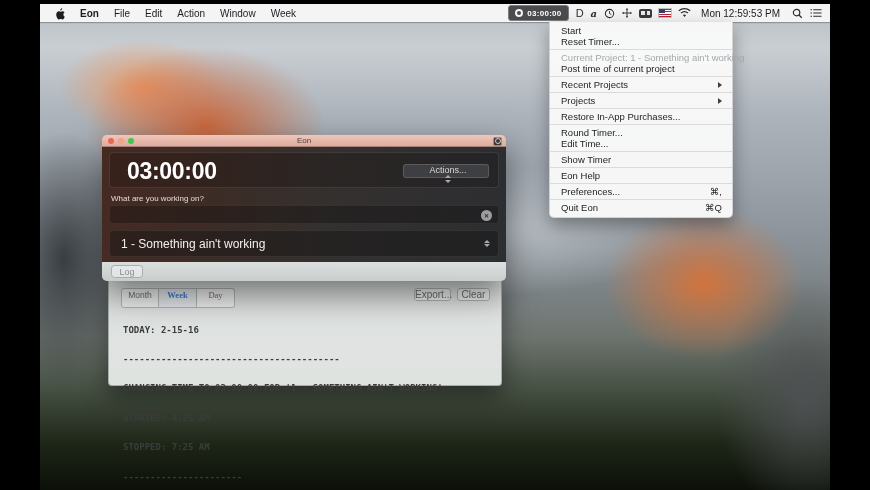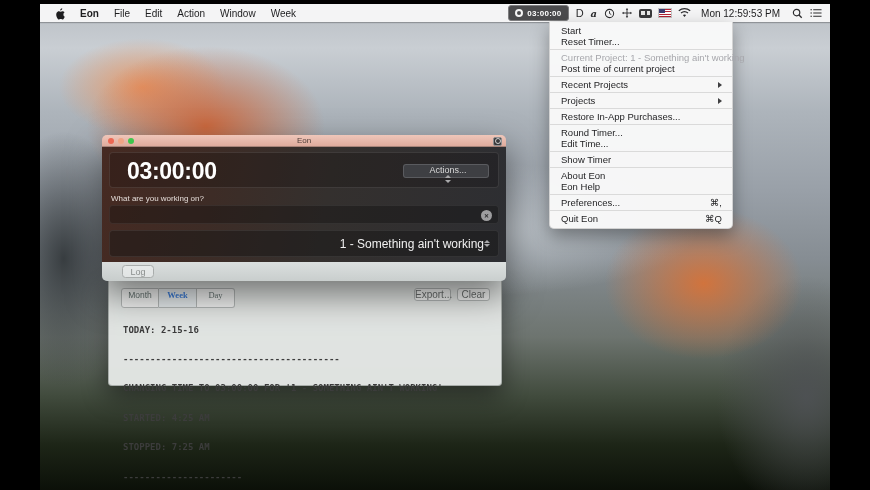--- a/index.html
+++ b/index.html
@@ -88,27 +88,27 @@
 
   .field-label { position:absolute; left:9px; top:47px; font-size:8px; color:#e4dcd8; }
   .text-input { position:absolute; left:7px; right:7px; top:58px; height:19px;
     background:rgba(10,9,10,.32); border:1px solid rgba(255,255,255,.07); border-radius:4px; }
   .clear-btn { position:absolute; right:6px; top:3.5px; width:11px; height:11px; border-radius:50%;
     background:rgba(192,192,194,.78); display:flex; align-items:center; justify-content:center; }
   .clear-btn::after { content:"✕"; font-size:6px; font-weight:bold; color:#2b2b2d; }
 
   .select { position:absolute; left:7px; right:7px; top:83px; height:27px;
     background:rgba(20,19,21,.45); border:1px solid rgba(255,255,255,.08); border-radius:4px;
-    display:flex; align-items:center; justify-content:flex-end;
+    display:flex; align-items:center; justify-content:space-between;
     color:#f0f0f0; font-size:12px; padding:0 8px 0 11px; }
 
   .logbar { position:absolute; left:0; right:0; top:127px; height:19px;
     background:linear-gradient(rgba(224,228,227,.94),rgba(206,211,210,.94));
     border-radius:0 0 5px 5px; display:flex; align-items:center; }
-  .log-btn { margin-left:20px; width:32px; height:13px; text-align:center; line-height:12px;
+  .log-btn { margin-left:9px; width:32px; height:13px; text-align:center; line-height:12px;
     background:rgba(246,248,247,.5); border:1px solid #a9adac; border-radius:3.5px;
     color:#8a8e8d; font-size:9px; }
 
   
   .drawer { position:absolute; left:68px; top:277px; width:394px; height:105px; z-index:20;
     background:rgba(228,231,229,.97); border:1px solid rgba(115,120,117,.5); border-top:none;
     border-radius:0 0 4px 4px; box-shadow:0 10px 26px rgba(0,0,0,.45); }
   .seg-group { position:absolute; left:12px; top:7px; display:flex; }
   .seg { width:38px; height:20px; line-height:12px; text-align:center; font-size:8.5px;
     color:#63706e; background:rgba(250,250,250,.6); border:1px solid #b2b6b5; }
@@ -229,23 +229,20 @@
       </div>
     <div class="mi">
         <span>Edit Time...</span>
       </div>
     <div class="sep"></div>
     <div class="mi">
         <span>Show Timer</span>
       </div>
     <div class="sep"></div>
     <div class="mi">
-        <span>About Eon</span>
-      </div>
-    <div class="mi">
         <span>Eon Help</span>
       </div>
     <div class="sep"></div>
     <div class="mi">
         <span>Preferences...</span>
         <span class="shortcut">⌘,</span>
       </div>
     <div class="sep"></div>
     <div class="mi">
         <span>Quit Eon</span>

